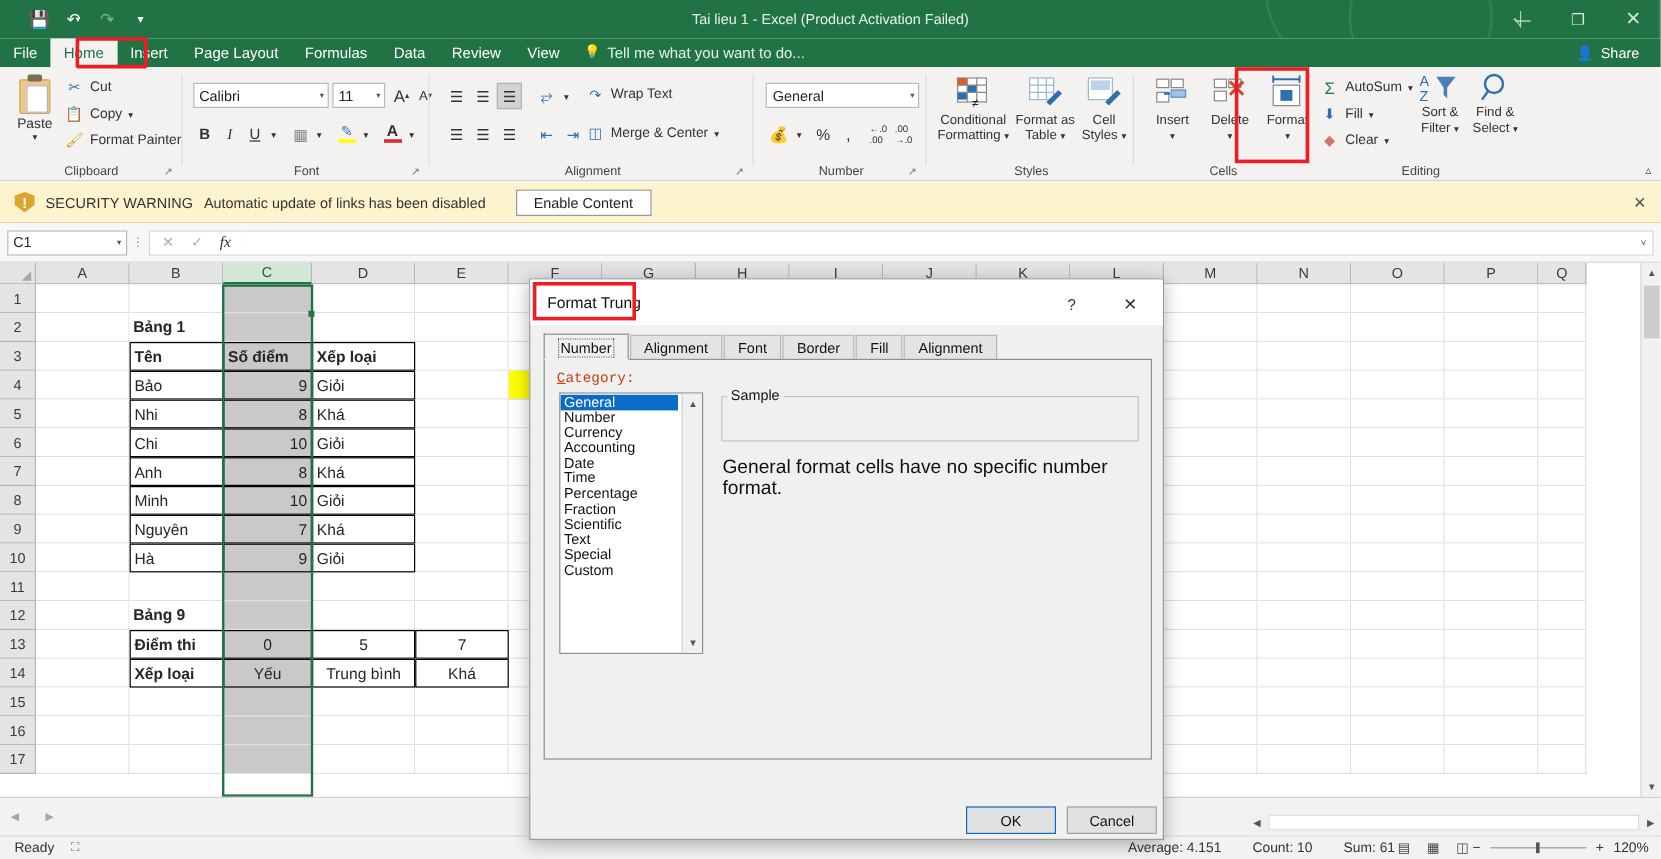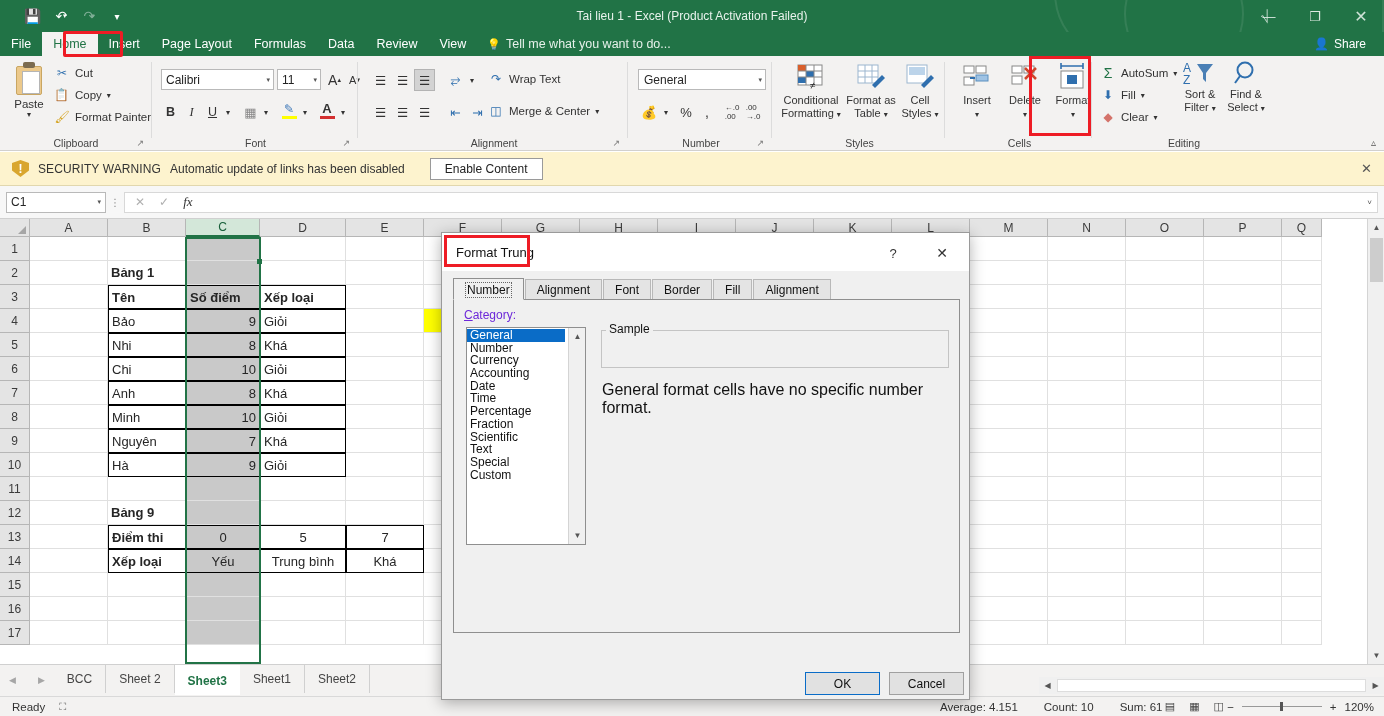--- a/index.html
+++ b/index.html
@@ -215,21 +215,21 @@
     border:3px solid #ee1c25; pointer-events:none;}
   .dlg-tabs{ position:absolute; left:11px; top:45px; display:flex; align-items:flex-end;
     height:22px; font-size:12px;}
   .dtab{ padding:0 11px; height:21px; line-height:21px; background:#e4e4e4;
     border:1px solid #b8b8b8; border-bottom:none; margin-right:1px; color:#111;}
   .dtab.active{ background:#f0f0f0; height:22px; line-height:22px;
     border:1px solid #8f8f8f; border-bottom:1px solid #f0f0f0; position:relative; z-index:2;}
   .dtab.active span{ border:1px dotted #666; padding:0 1px;}
   .dlg-body{ position:absolute; left:11px; top:66px; width:507px; height:334px;
     background:#f0f0f0; border:1px solid #8f8f8f;}
-  .cat-label{ position:absolute; left:10px; top:8px; font-size:12px; color:#6d28d9;}
+  .cat-label{ position:absolute; left:10px; top:8px; font-size:12px; color:#c2410c;font-family:Liberation Mono, monospace;}
   .cat-label u{ text-decoration:underline;}
   .listbox{ position:absolute; left:12px; top:27px; width:120px; height:218px;
     background:#fff; border:1px solid #8f8f8f; overflow:hidden;}
   .lb-item{ height:12.7px; line-height:12.7px; font-size:12px; padding-left:3px; color:#111;}
   .lb-item.sel{ background:#0a6cc7; color:#fff; margin-right:20px;}
   .lb-scroll{ position:absolute; right:0; top:0; width:17px; height:100%; background:#f0f0f0;
     border-left:1px solid #d4d4d4;}
   .lbs-btn{ width:17px;height:17px;display:flex;align-items:center;justify-content:center;
     font-size:8px;color:#555;}
   .sample-grp{ position:absolute; left:147px; top:30px; width:348px; height:38px;
@@ -926,27 +926,20 @@
   <div class="vs-btn">▲</div>
   <div class="vs-thumb"></div>
   <div class="vs-btn" style="position:absolute;bottom:0">▼</div>
 </div>
 
 <div class="sheetbar">
   <div class="nav-arrows">
     <span>◀</span>
     <span>▶</span>
   </div>
-  <div class="stabs" id="sheettabs">
-      <div class="stab">BCC</div>
-      <div class="stab">Sheet 2</div>
-      <div class="stab active">Sheet3</div>
-      <div class="stab">Sheet1</div>
-      <div class="stab">Sheet2</div>
-    </div>
   <div class="hscroll">
     <div class="hs-btn">◀</div>
     <div class="hs-line"></div>
     <div class="hs-btn">▶</div>
   </div>
 </div>
 
 <div class="statusbar">
   <span class="st-ready">Ready</span>
   <span class="st-ico">⛶</span>

